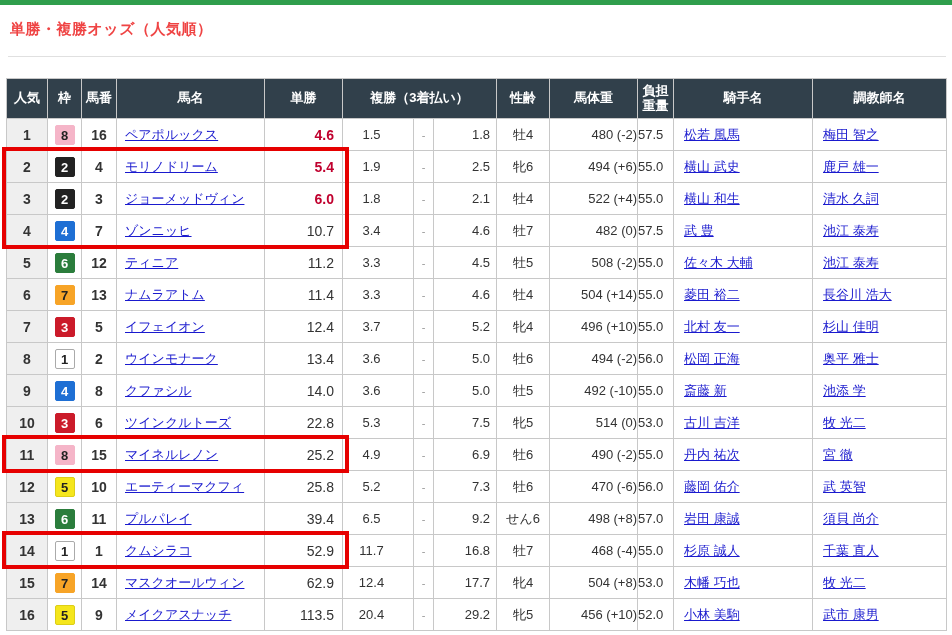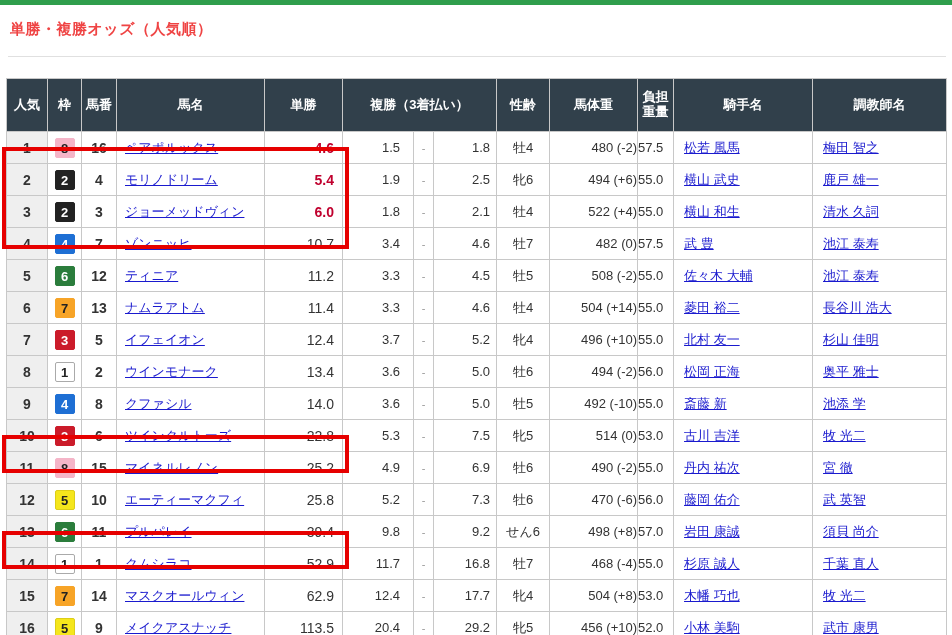--- a/index.html
+++ b/index.html
@@ -14,31 +14,31 @@
 
   .title-divider { position: absolute; left: 8px; right: 6px; top: 56px;
     border-top: 1px solid #e0e0e0; }
 
   table.odds { position: absolute; left: 6px; top: 78px; width: 940px;
     border-collapse: collapse; table-layout: fixed; font-size: 13px; color: #333; }
   table.odds th, table.odds td { border: 1px solid #c8c8c8; overflow: hidden;
     white-space: nowrap; }
 
   thead th { background: #31404b; color: #ffffff; font-weight: bold;
-    height: 53px; text-align: center; vertical-align: middle; font-size: 13px;
+    height: 40px; text-align: center; vertical-align: middle; font-size: 13px;
     border: 1px solid #15202a; line-height: 1.15; }
 
   tbody td { height: 32px; vertical-align: middle; background: #ffffff; }
   td.c-ninki { background: #efefef; text-align: center; font-weight: bold; font-size: 14px; }
   td.c-waku { text-align: center; }
   td.c-umaban { text-align: center; font-weight: bold; font-size: 14px; }
   td.c-bamei { text-align: left; padding-left: 8px; }
   td.c-tansho { text-align: right; padding-right: 8px; font-size: 14px; }
   td.c-tansho.hot { font-weight: bold; }
-  td.c-fuku1 { text-align: right; padding-right: 13px; border-right: 1px dashed #bbbbbb; }
+  td.c-fuku1 { text-align: center; padding-right: 13px; border-right: 1px dashed #bbbbbb; }
   td.c-fukudash { text-align: center; color: #999; border-left: 1px dashed #bbbbbb;
     border-right: 1px dashed #bbbbbb; font-size: 11px; }
   td.c-fuku2 { text-align: right; padding-right: 6px; border-left: 1px dashed #bbbbbb; }
   td.c-seirei { text-align: center; }
   td.c-bataiju { text-align: right; padding-left: 10px; }
   td.c-futan { }
   td.c-kishu, td.c-chokyoshi { text-align: left; padding-left: 10px; }
 
   .waku-badge { display: inline-block; width: 20px; height: 20px; line-height: 20px;
     text-align: center; font-weight: bold; font-size: 13px; border-radius: 2px;
@@ -268,21 +268,21 @@
     <td class="c-futan">56.0</td>
     <td class="c-kishu"><a class="hlink" href="#">藤岡 佑介</a></td>
     <td class="c-chokyoshi"><a class="hlink" href="#">武 英智</a></td>
   </tr>
         <tr>
     <td class="c-ninki">13</td>
     <td class="c-waku"><span class="waku-badge" style="background: rgb(43, 125, 60); color: rgb(255, 255, 255); border-color: rgb(43, 125, 60);">6</span></td>
     <td class="c-umaban">11</td>
     <td class="c-bamei"><a class="hlink" href="#">プルパレイ</a></td>
     <td class="c-tansho">39.4</td>
-    <td class="c-fuku1">9.8</td>
+    <td class="c-fuku1">6.5</td>
     <td class="c-fukudash">-</td>
     <td class="c-fuku2">9.2</td>
     <td class="c-seirei">せん6</td>
     <td class="c-bataiju">498 (+8)</td>
     <td class="c-futan">57.0</td>
     <td class="c-kishu"><a class="hlink" href="#">岩田 康誠</a></td>
     <td class="c-chokyoshi"><a class="hlink" href="#">須貝 尚介</a></td>
   </tr>
         <tr>
     <td class="c-ninki">14</td>

